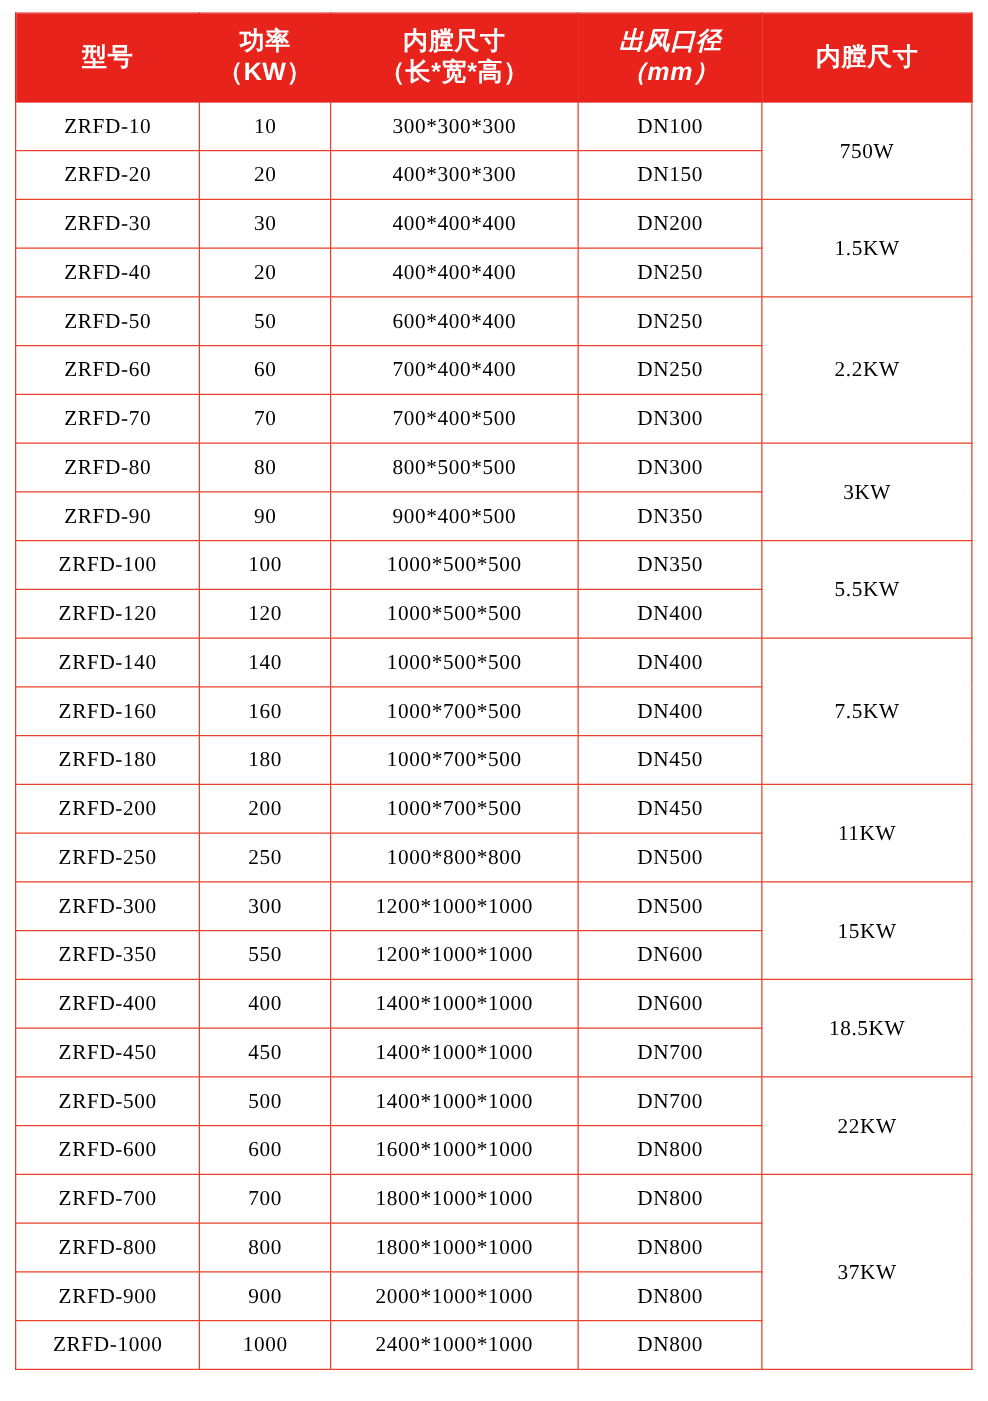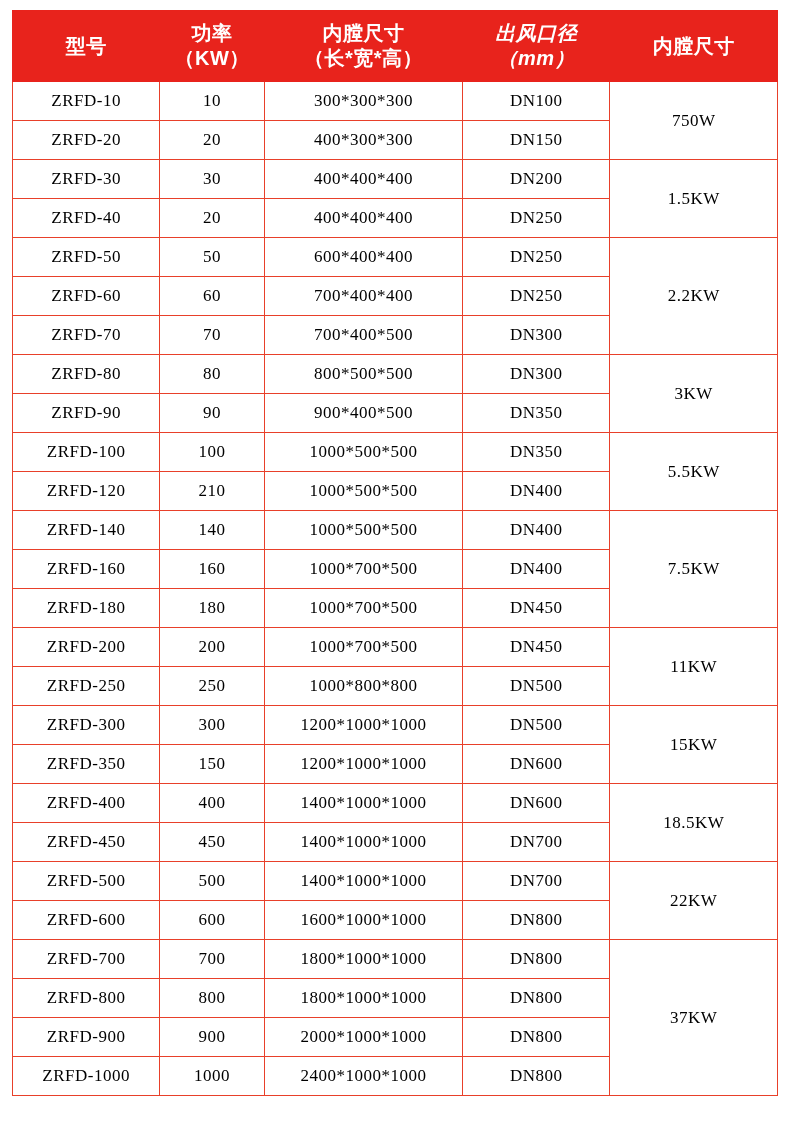--- a/index.html
+++ b/index.html
@@ -245,21 +245,21 @@
           </td>
           <td class="col-fan" rowspan="2">
             <span class="cell-text">5.5KW</span>
           </td>
         </tr>
         <tr>
           <td class="col-model">
             <span class="cell-text">ZRFD-120</span>
           </td>
           <td class="col-power">
-            <span class="cell-text">210</span>
+            <span class="cell-text">120</span>
           </td>
           <td class="col-size">
             <span class="cell-text">1000*500*500</span>
           </td>
           <td class="col-vent">
             <span class="cell-text">DN400</span>
           </td>
         </tr>
         <tr>
           <td class="col-model">
@@ -352,21 +352,21 @@
           </td>
           <td class="col-fan" rowspan="2">
             <span class="cell-text">15KW</span>
           </td>
         </tr>
         <tr>
           <td class="col-model">
             <span class="cell-text">ZRFD-350</span>
           </td>
           <td class="col-power">
-            <span class="cell-text">150</span>
+            <span class="cell-text">550</span>
           </td>
           <td class="col-size">
             <span class="cell-text">1200*1000*1000</span>
           </td>
           <td class="col-vent">
             <span class="cell-text">DN600</span>
           </td>
         </tr>
         <tr>
           <td class="col-model">

